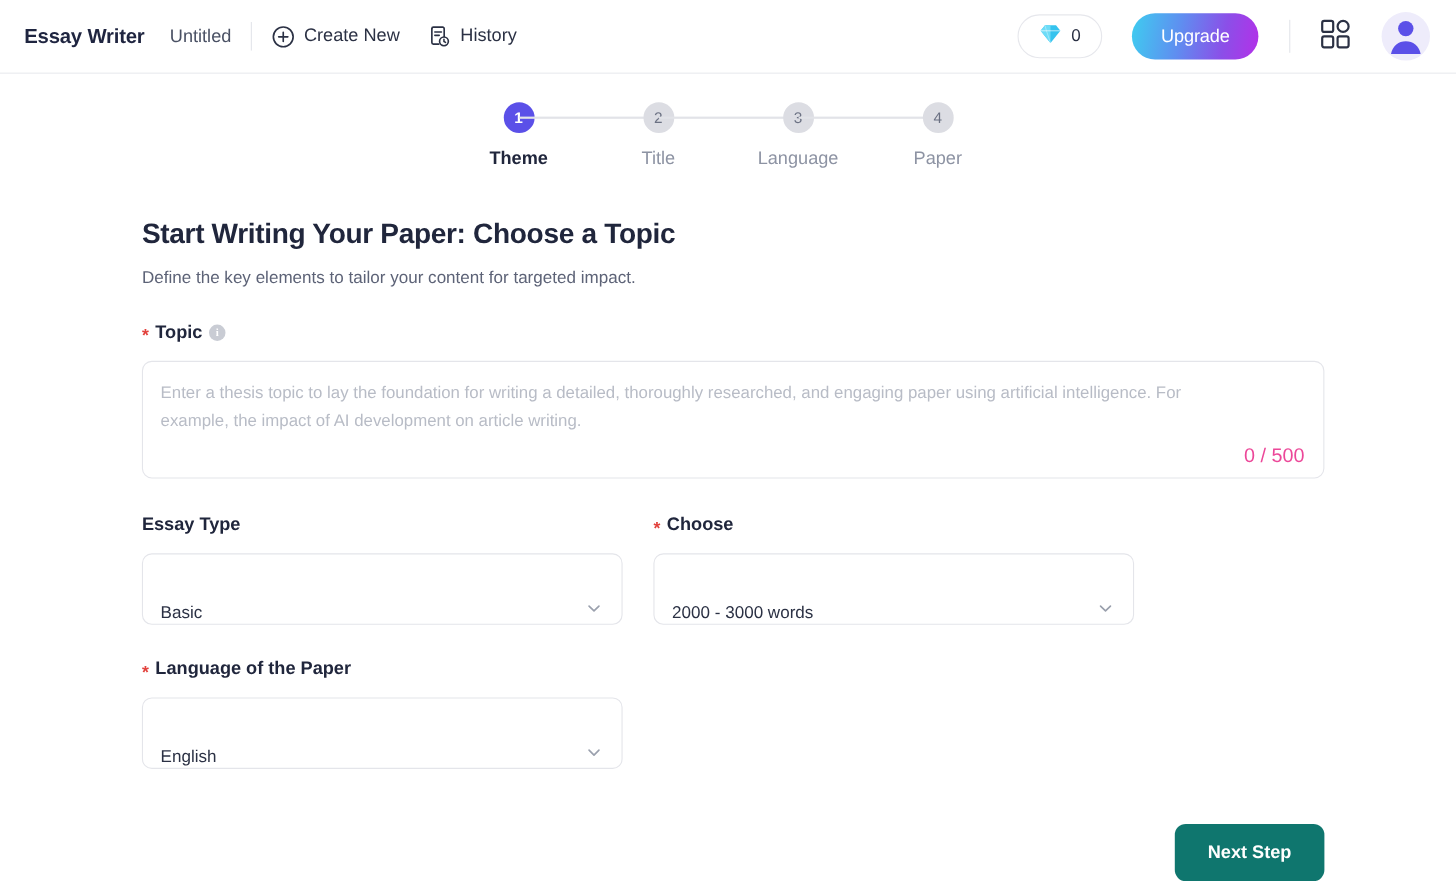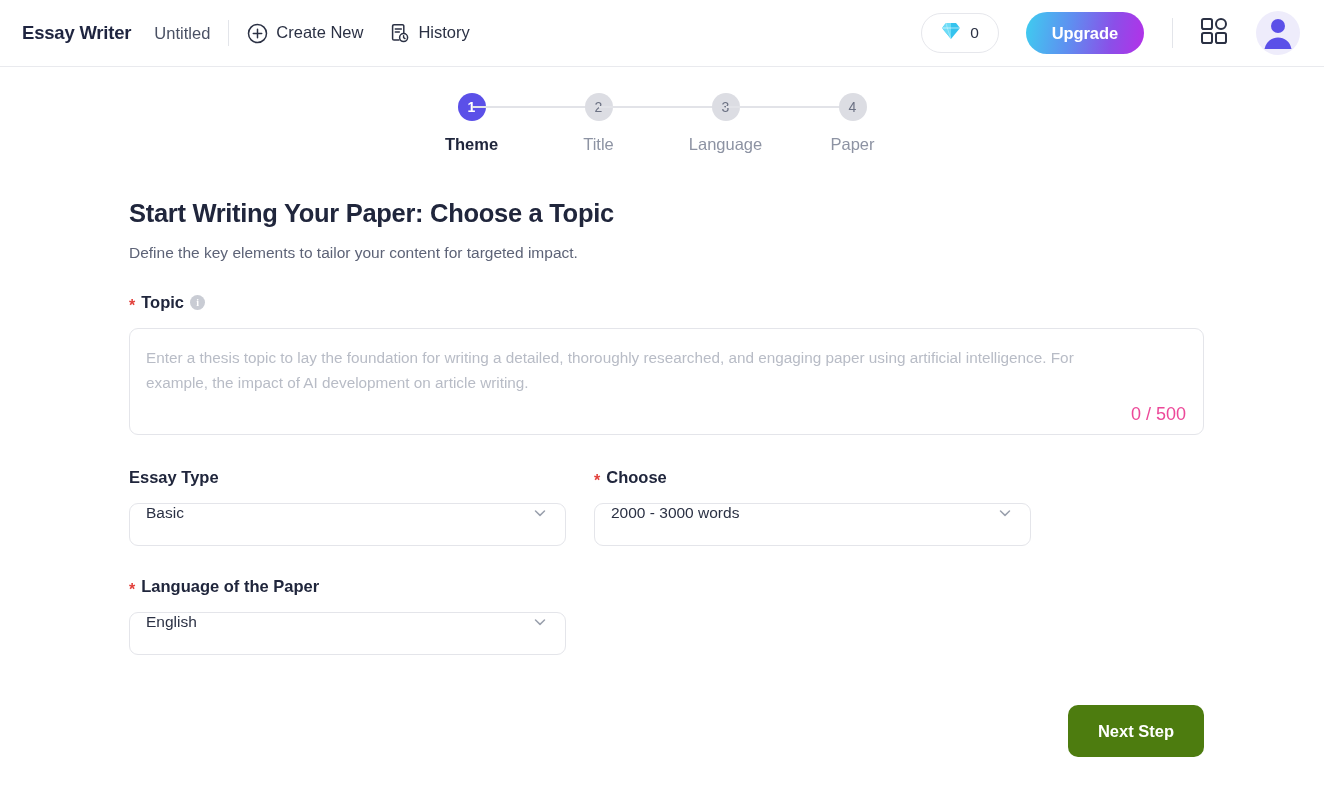--- a/index.html
+++ b/index.html
@@ -77,21 +77,21 @@
   }
   .upgrade-btn {
     margin-left: 27px;
     height: 42px;
     padding: 0 26px;
     border: none;
     border-radius: 21px;
     background: linear-gradient(100deg, #3ecdf0 0%, #5f8ef0 38%, #8b4fe8 72%, #b430e8 100%);
     color: #ffffff;
     font-size: 16.5px;
-    font-weight: 700;
+    font-weight: 400;
     font-family: "Liberation Sans", sans-serif;
     letter-spacing: -0.1px;
     cursor: pointer;
   }
   .hdr-divider2 {
     width: 1px;
     height: 30px;
     background: #e3e5ea;
     margin: 0 26px 0 28px;
   }
@@ -237,26 +237,26 @@
   .row {
     display: flex;
     margin-top: 33px;
   }
   .col-left { width: 437px; }
   .col-right { margin-left: 28px; width: 437px; }
 
   .select-box {
     margin-top: 16px;
     width: 437px;
-    height: 43px;
+    height: 65px;
     border: 1px solid #e4e5ea;
     border-radius: 9px;
     background: #ffffff;
     display: flex;
-    align-items: flex-start;
+    align-items: flex-end;
     padding: 0 16px;
     cursor: pointer;
   }
   .select-value {
     font-size: 15.5px;
     color: #2b3144;
   }
   .chev {
     margin-left: auto;
     display: block;
@@ -268,21 +268,21 @@
     width: 1075px;
     display: flex;
     justify-content: flex-end;
     margin-top: 50px;
   }
   .next-btn {
     height: 52px;
     padding: 0 30px;
     border: none;
     border-radius: 10px;
-    background: #4d7c0f;
+    background: #0f766e;
     color: #ffffff;
     font-size: 16.5px;
     font-weight: 700;
     font-family: "Liberation Sans", sans-serif;
     cursor: pointer;
   }
 </style>
 </head>
 <body>
 

